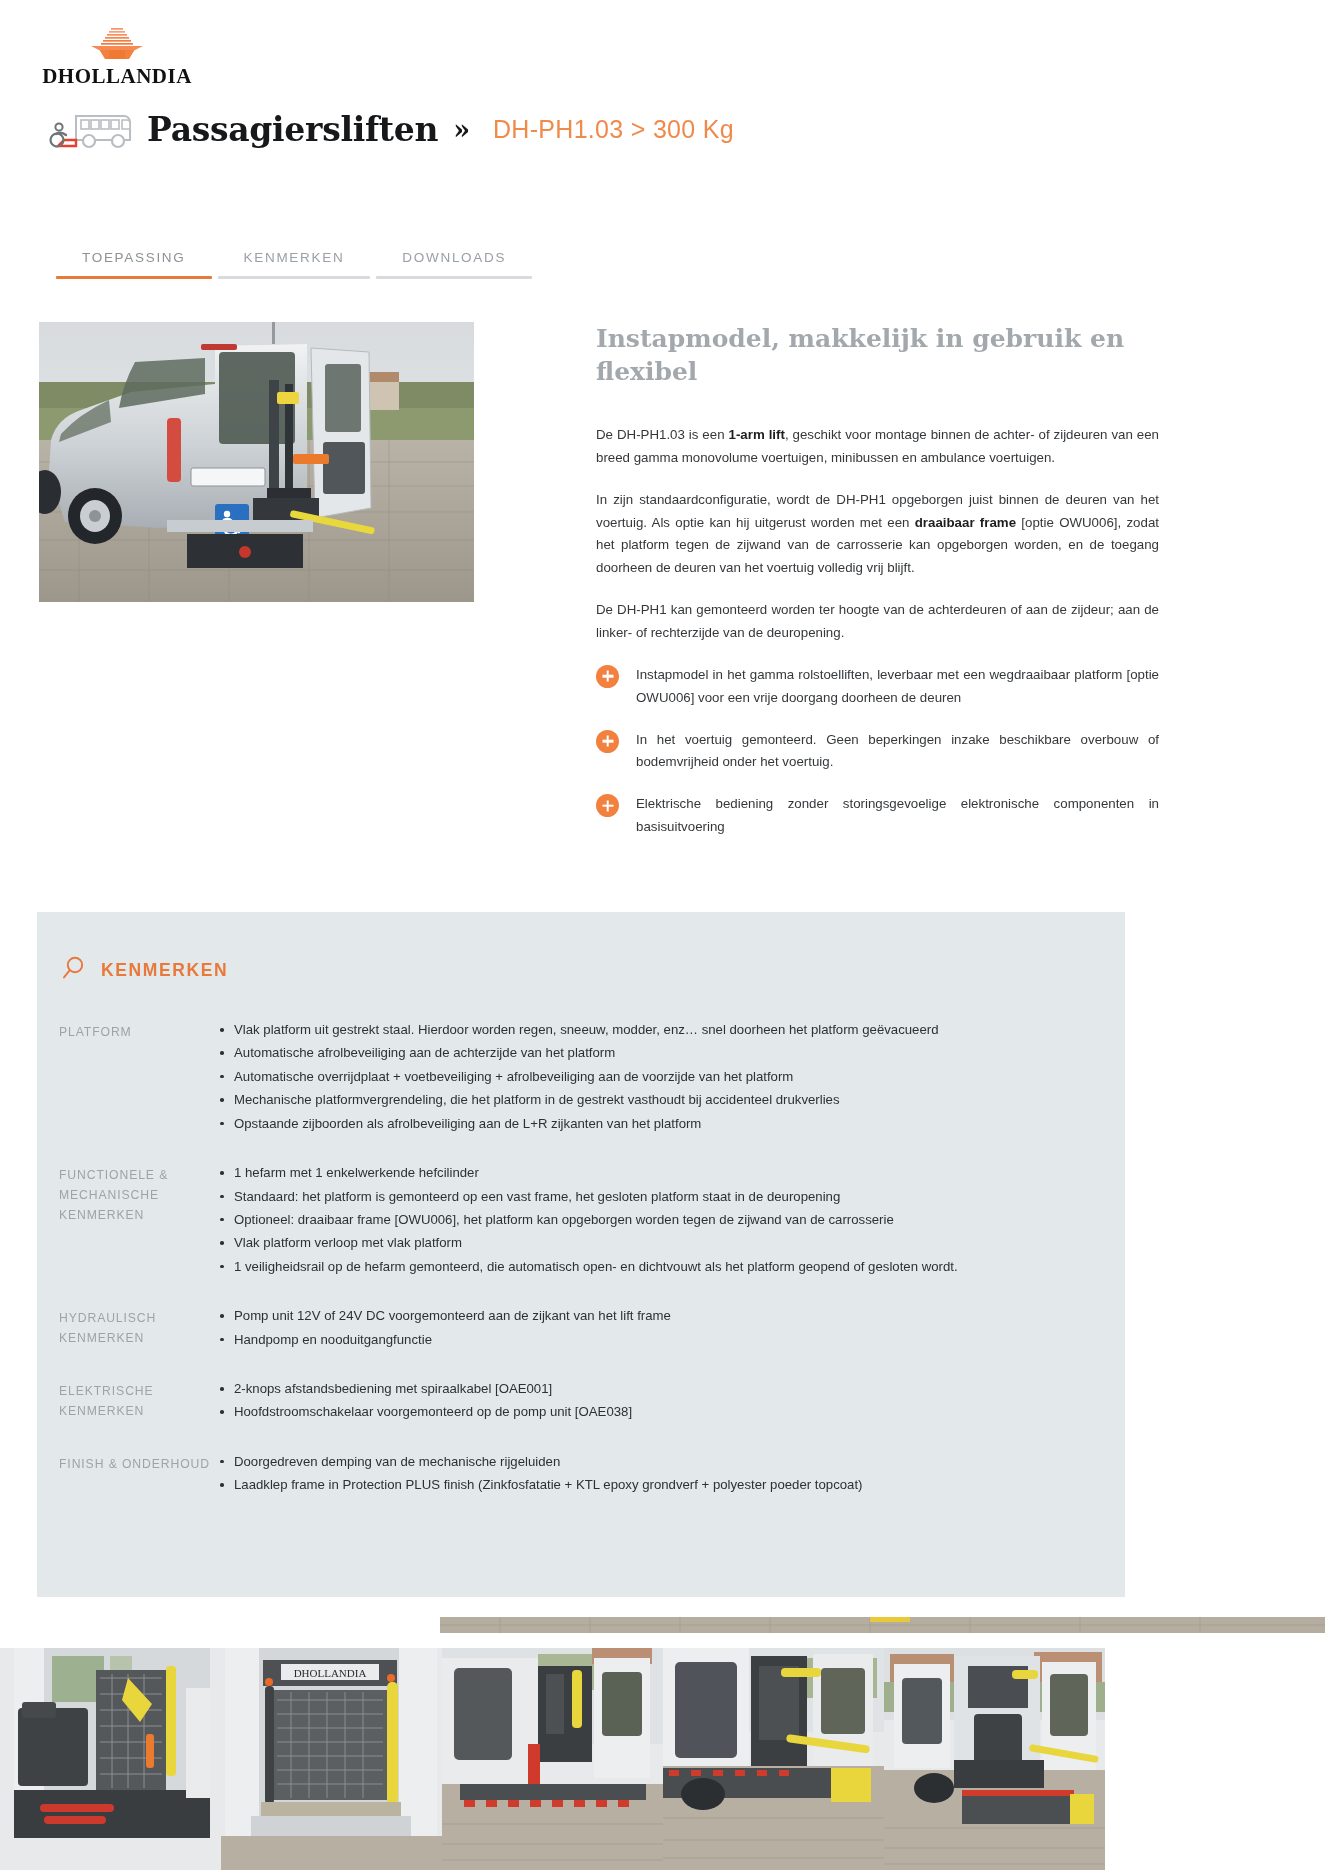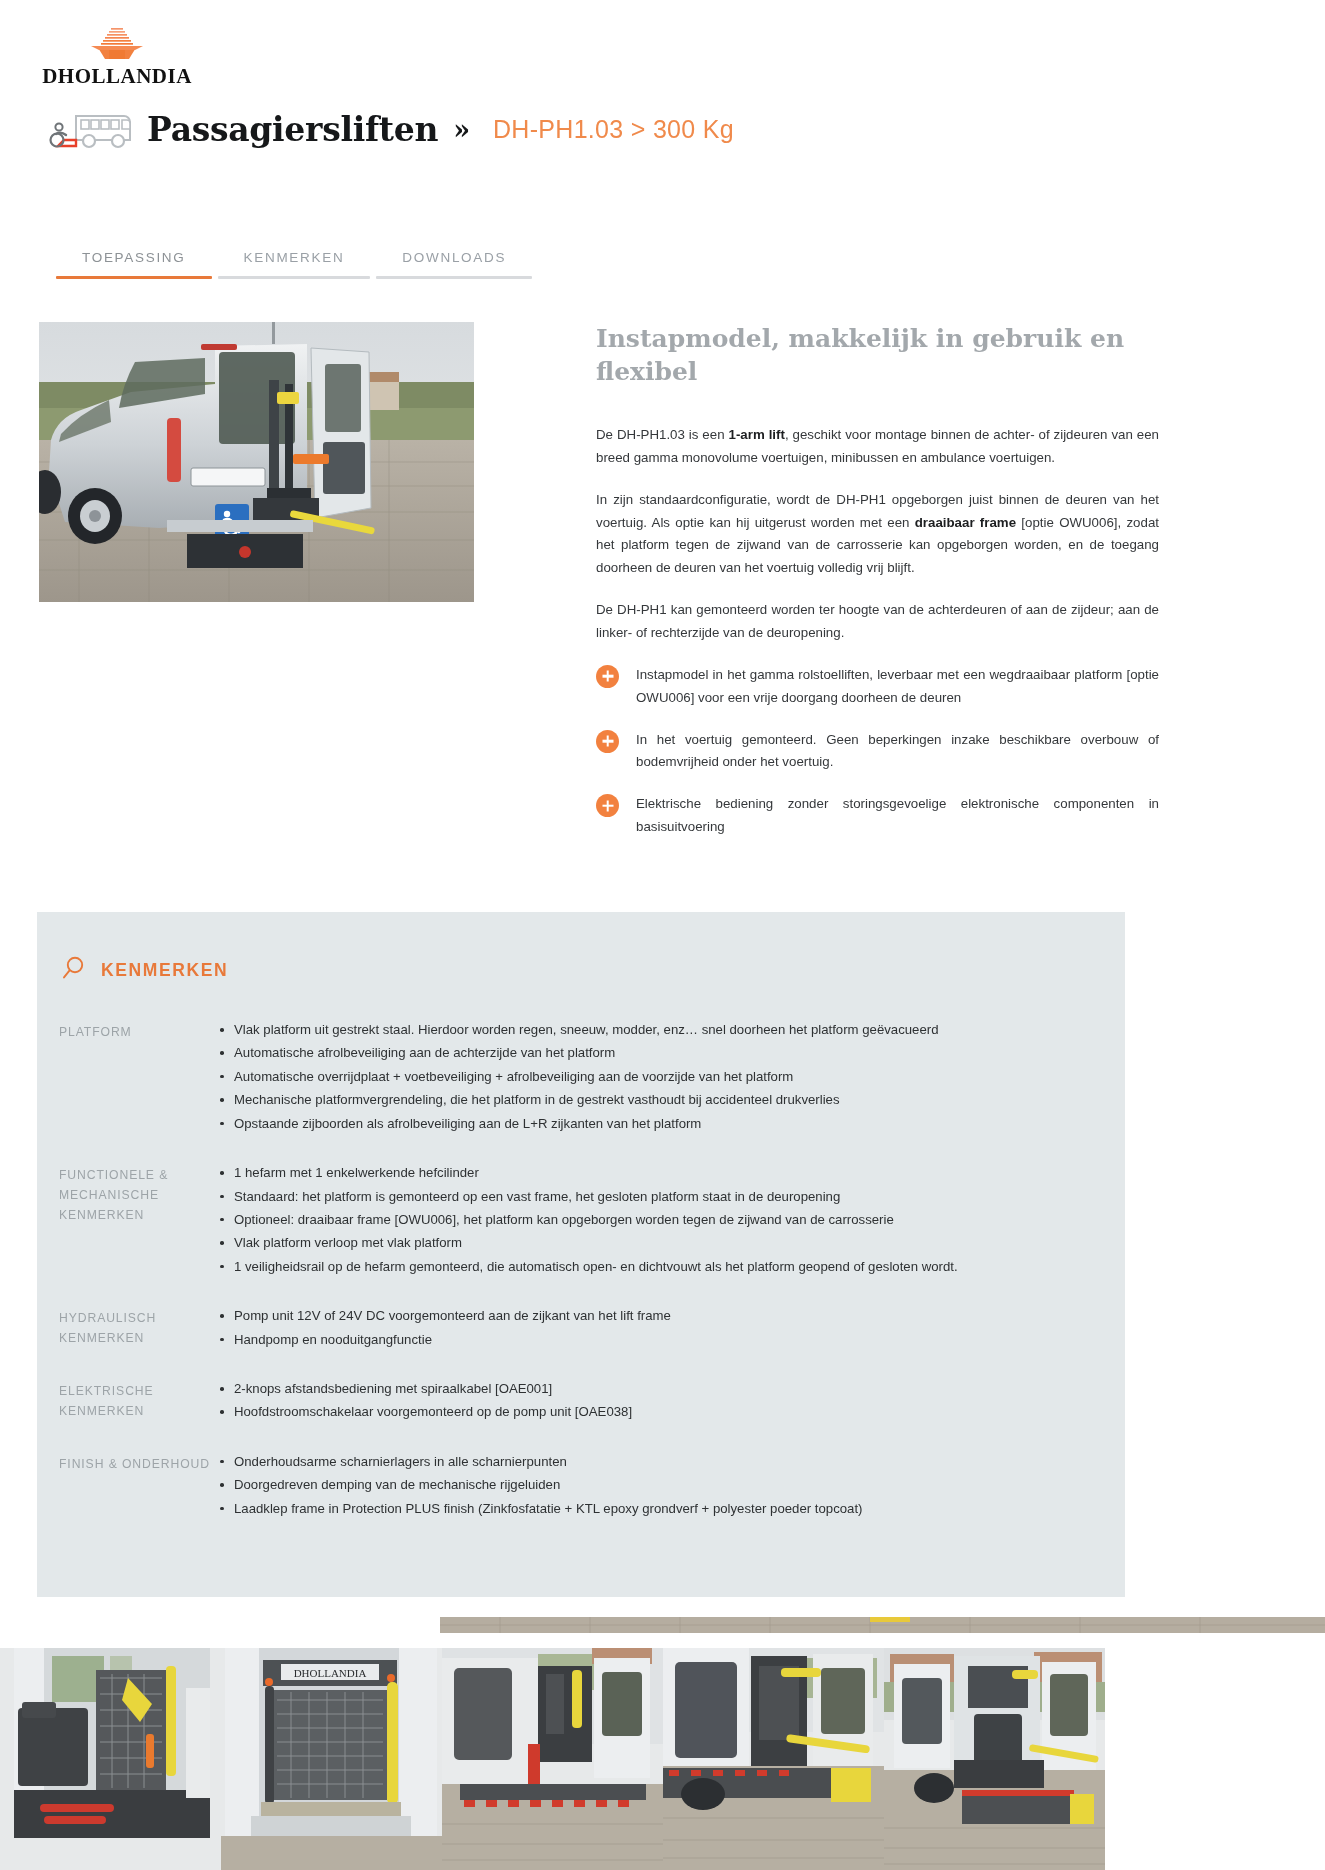--- a/index.html
+++ b/index.html
@@ -448,21 +448,20 @@
       <ul class="spec-items">
         <li>2-knops afstandsbediening met spiraalkabel [OAE001]</li>
         <li>Hoofdstroomschakelaar voorgemonteerd op de pomp unit [OAE038]</li>
       </ul>
     </div>
 
 
     <div class="spec-row">
       <div class="spec-label">FINISH &amp; ONDERHOUD</div>
       <ul class="spec-items">
-        <li>Onderhoudsarme scharnierlagers in alle scharnierpunten</li>
         <li>Doorgedreven demping van de mechanische rijgeluiden</li>
         <li>Laadklep frame in Protection PLUS finish (Zinkfosfatatie + KTL epoxy grondverf + polyester poeder topcoat)</li>
       </ul>
     </div>
 
   </div>
 </section>
 
 <div class="filmstrip">
   <svg viewBox="0 0 885 16" width="885" height="16" preserveAspectRatio="none" aria-hidden="true">

